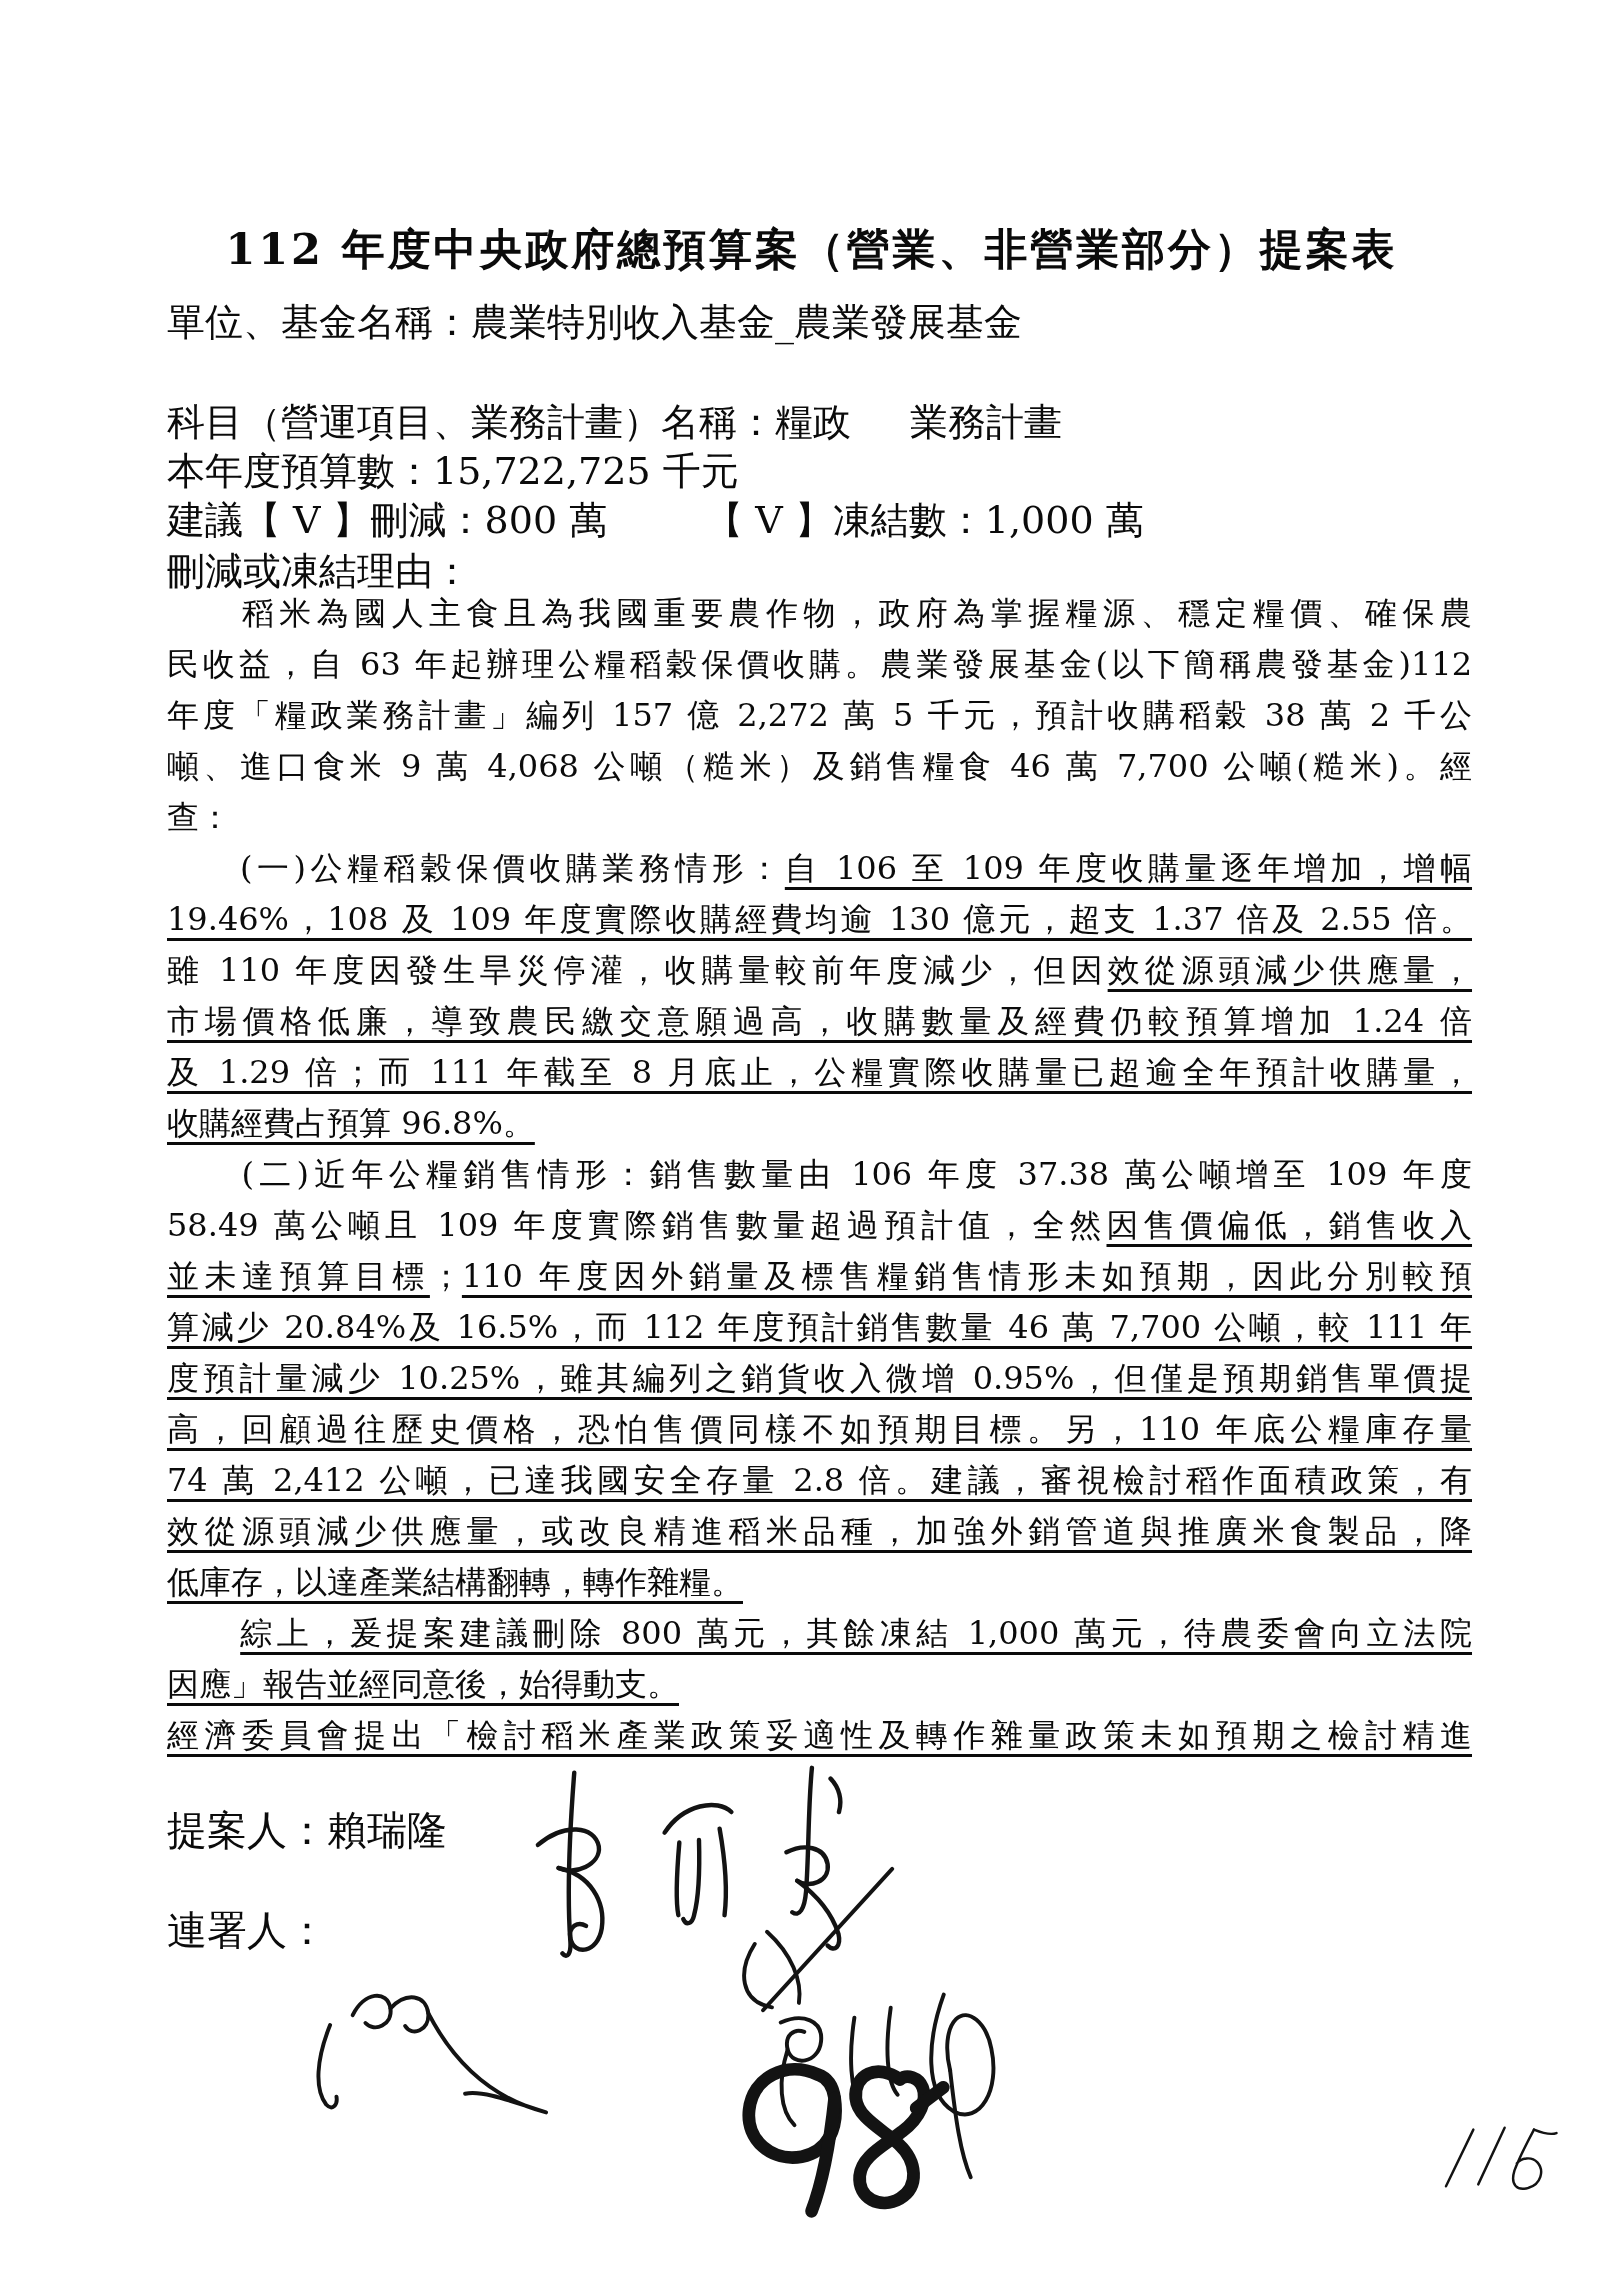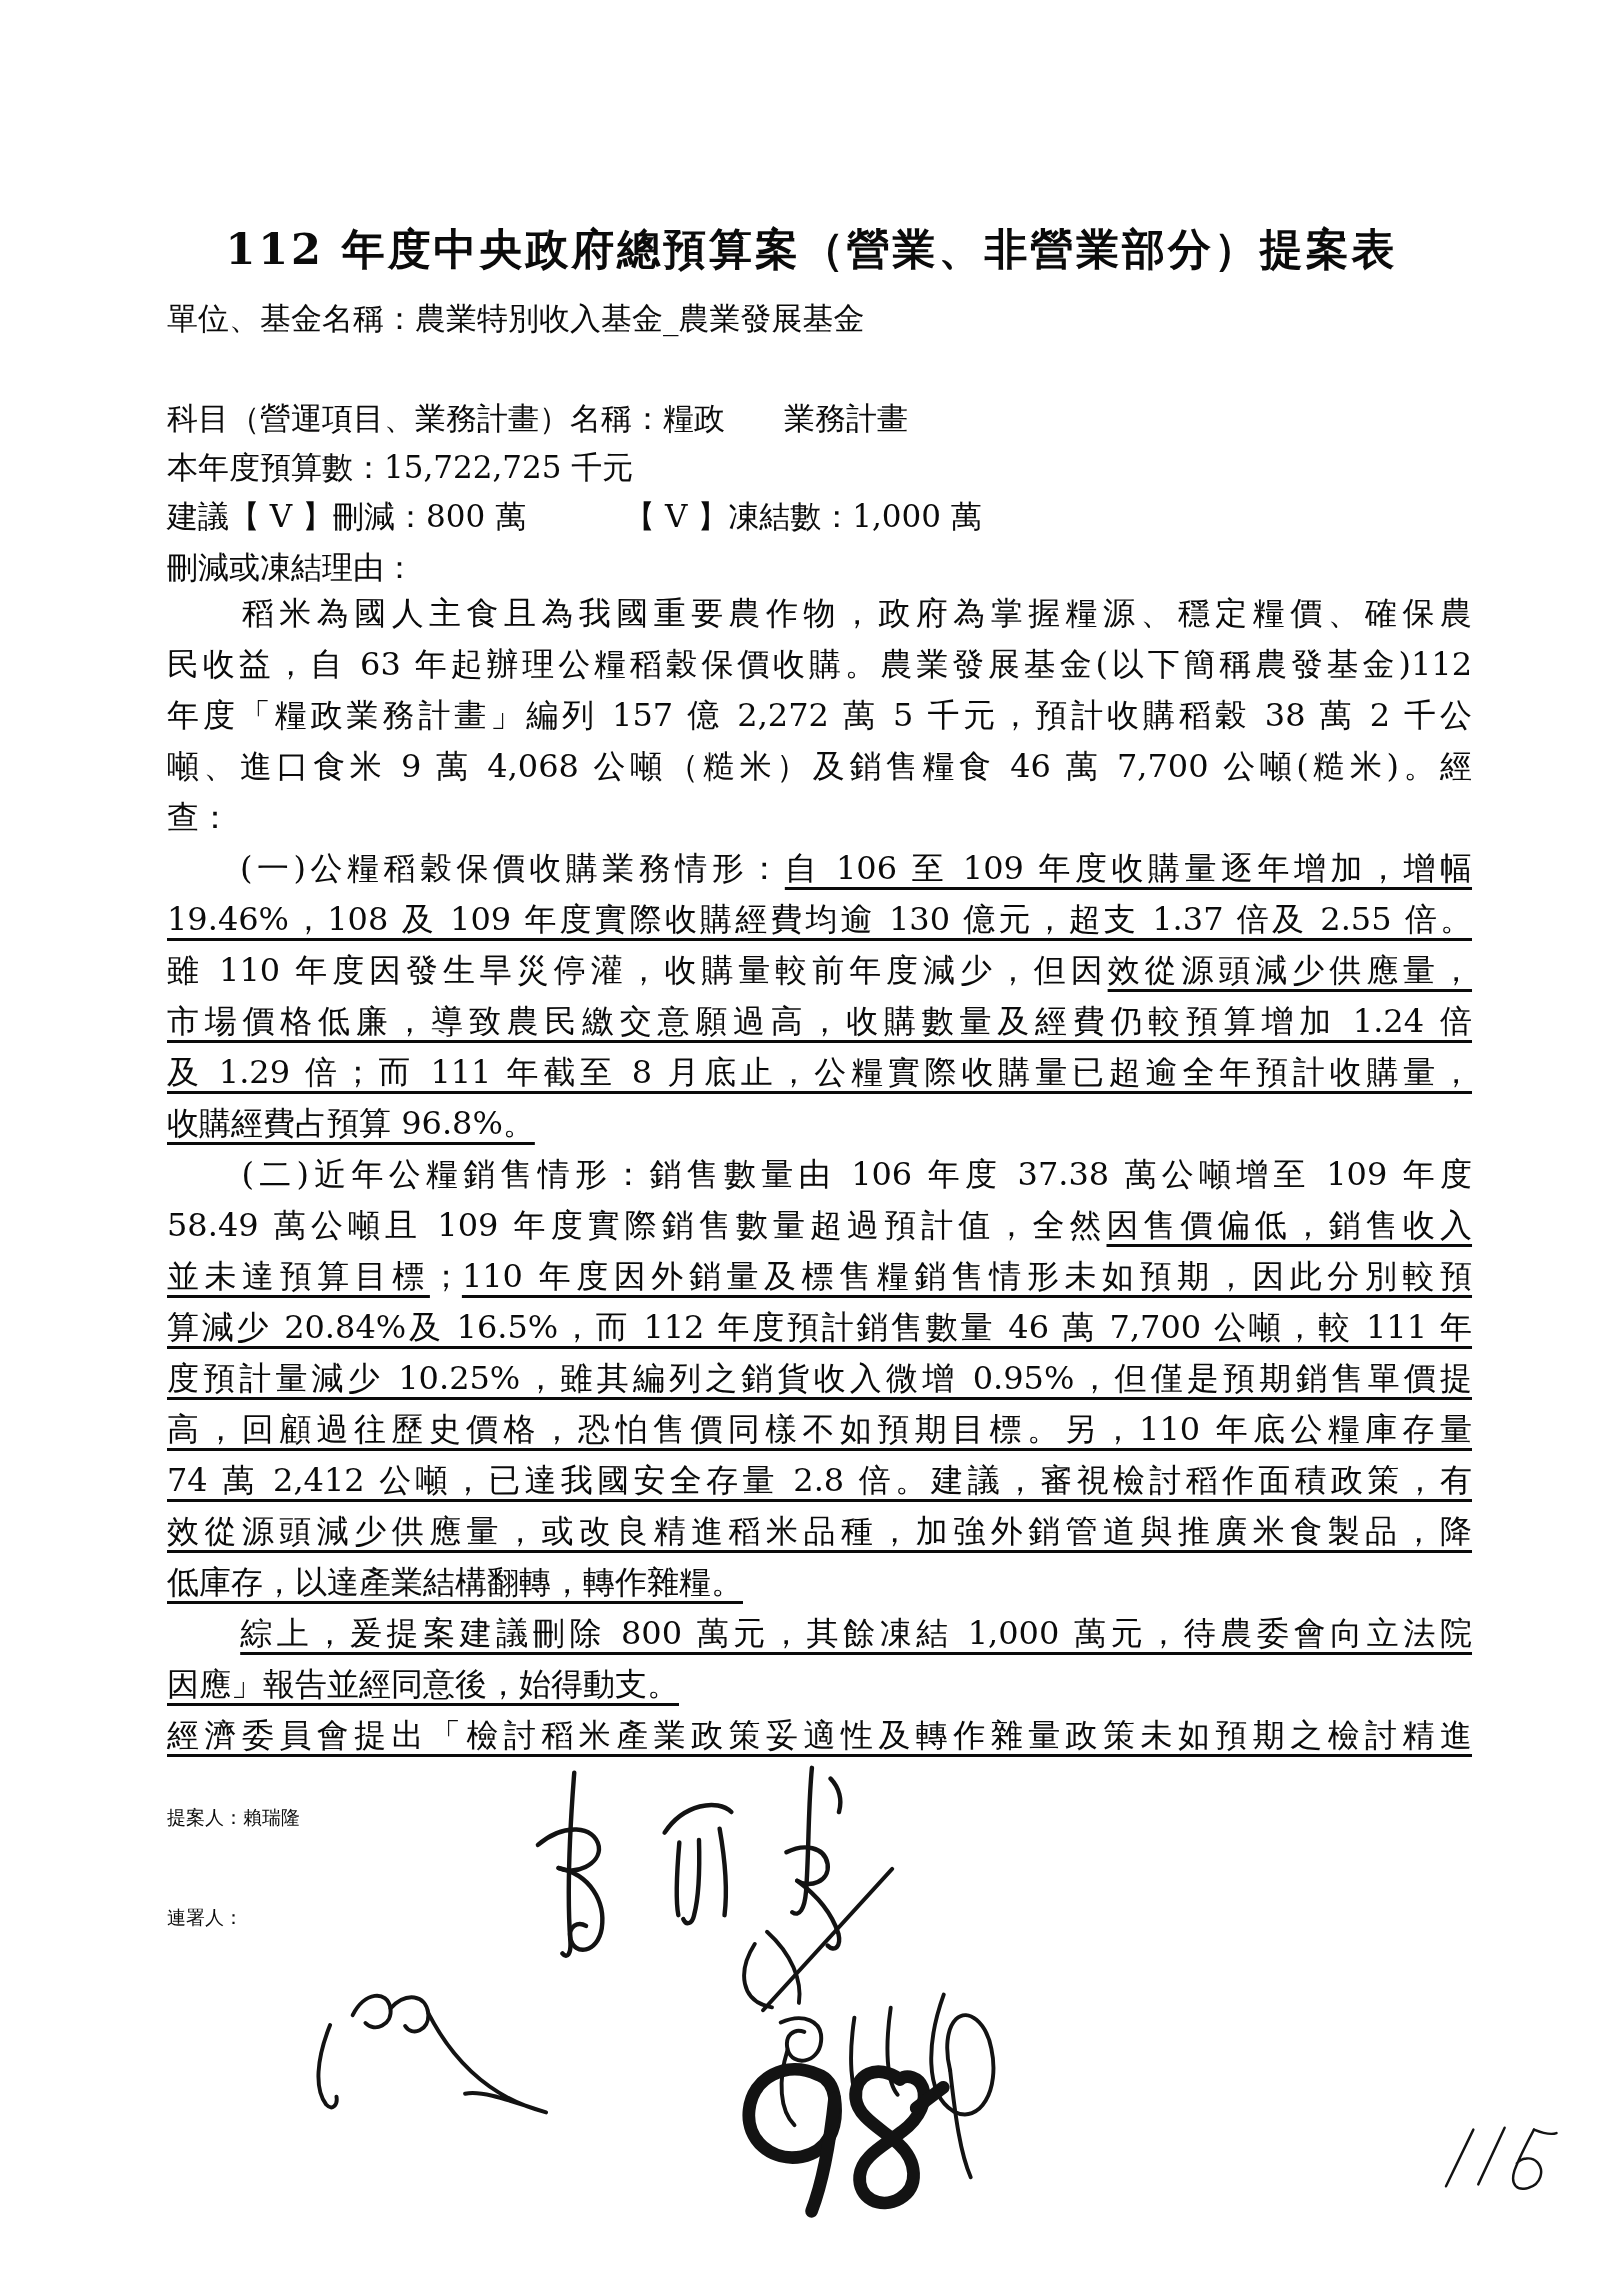--- a/index.html
+++ b/index.html
@@ -7,21 +7,21 @@
     width:1623px;height:2295px;position:relative;background:#ffffff;
     font-family:"DejaVu Serif","Liberation Serif",serif;color:#0b0b0b;
     overflow:hidden;
   }
   .sheet{position:absolute;inset:0;}
   .title{
     position:absolute;top:228px;left:0;width:100%;text-align:center;
     font-size:43px;font-weight:700;letter-spacing:2.9px;line-height:1;white-space:pre;
   }
   .hline{
-    position:absolute;left:167px;width:1307px;font-size:31px;line-height:1.15;
+    position:absolute;left:167px;width:1307px;font-size:38px;line-height:1.15;
     white-space:pre;
   }
   .hl-unit{top:301px;}
   .hl-type{top:352px;}
   .hl-subject{top:401px;}
   .hl-budget{top:450px;}
   .hl-proposal{top:499px;}
   .hl-reason{top:550px;}
   .gap-income{display:inline-block;width:147px;}
   .gap-pageref{display:inline-block;width:221px;}
@@ -34,21 +34,21 @@
   .bline{width:100%;min-height:51px;text-align:left;}
   .bline.fill{text-align:justify;text-align-last:justify;}
   .u{
     font-weight:400;
     text-decoration-line:underline;
     text-decoration-thickness:2.9px;
     text-underline-offset:7.9px;
     text-decoration-skip-ink:none;
   }
   .sigline{
-    position:absolute;left:167px;font-size:19px;line-height:1.15;white-space:pre;
+    position:absolute;left:167px;font-size:40px;line-height:1.15;white-space:pre;
   }
   .sig-proposer{top:1807px;}
   .sig-cosigner{top:1907px;text-align:right;}
   svg.ink{position:absolute;pointer-events:none;}
   svg.ink path{fill:none;stroke:#131313;stroke-linecap:round;stroke-linejoin:round;}
   .sr{position:absolute;width:0.5px;height:0.5px;overflow:hidden;clip-path:inset(50%);white-space:nowrap;}
 </style>
 </head>
 <body>
 

